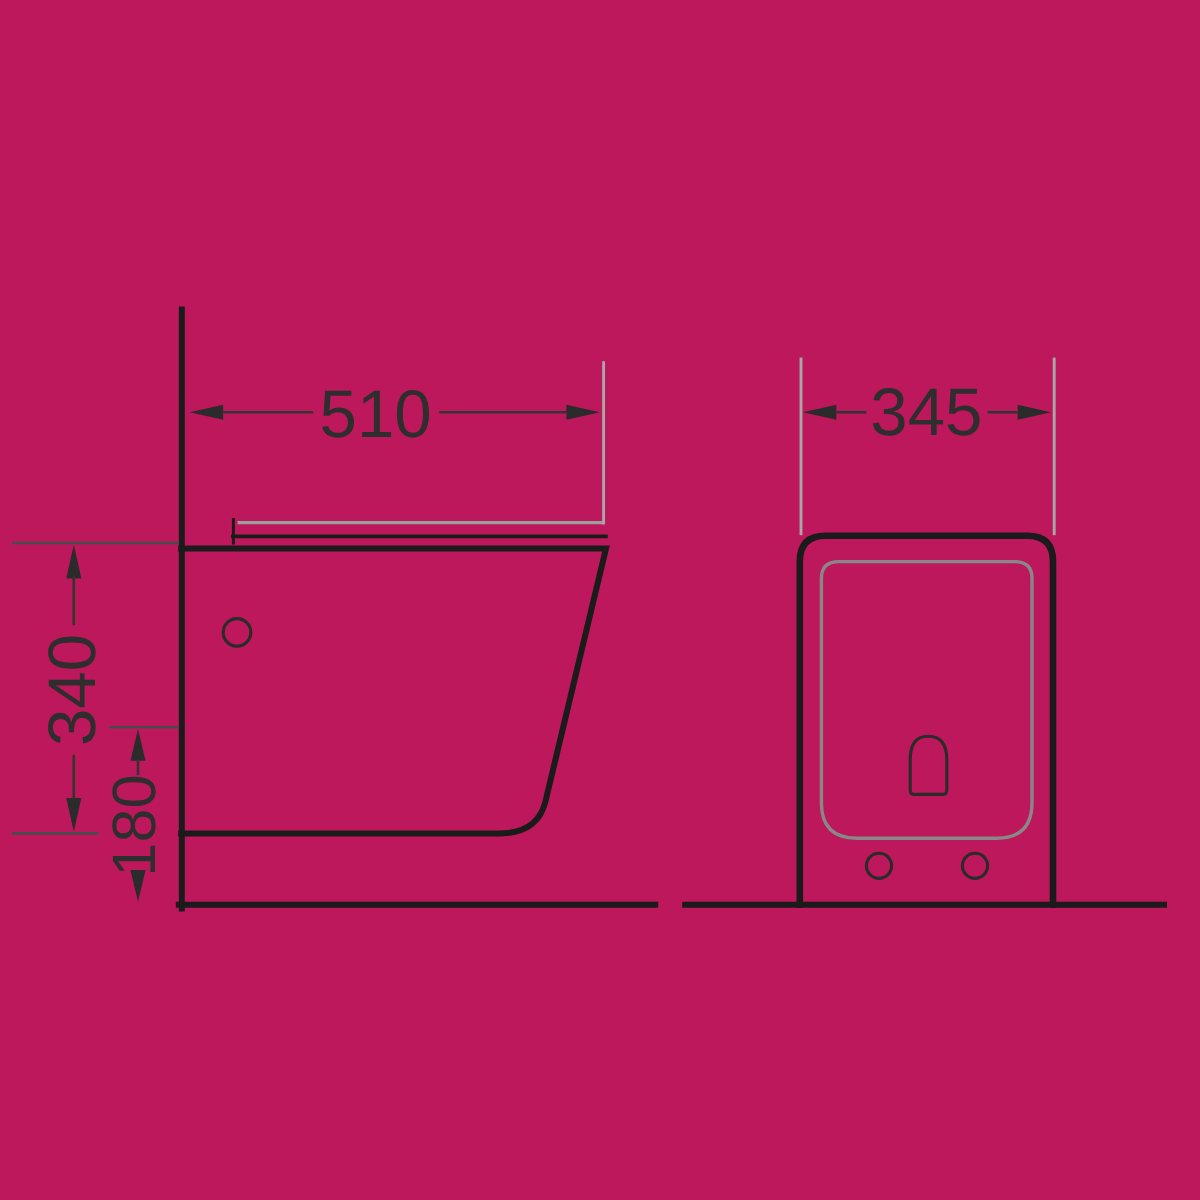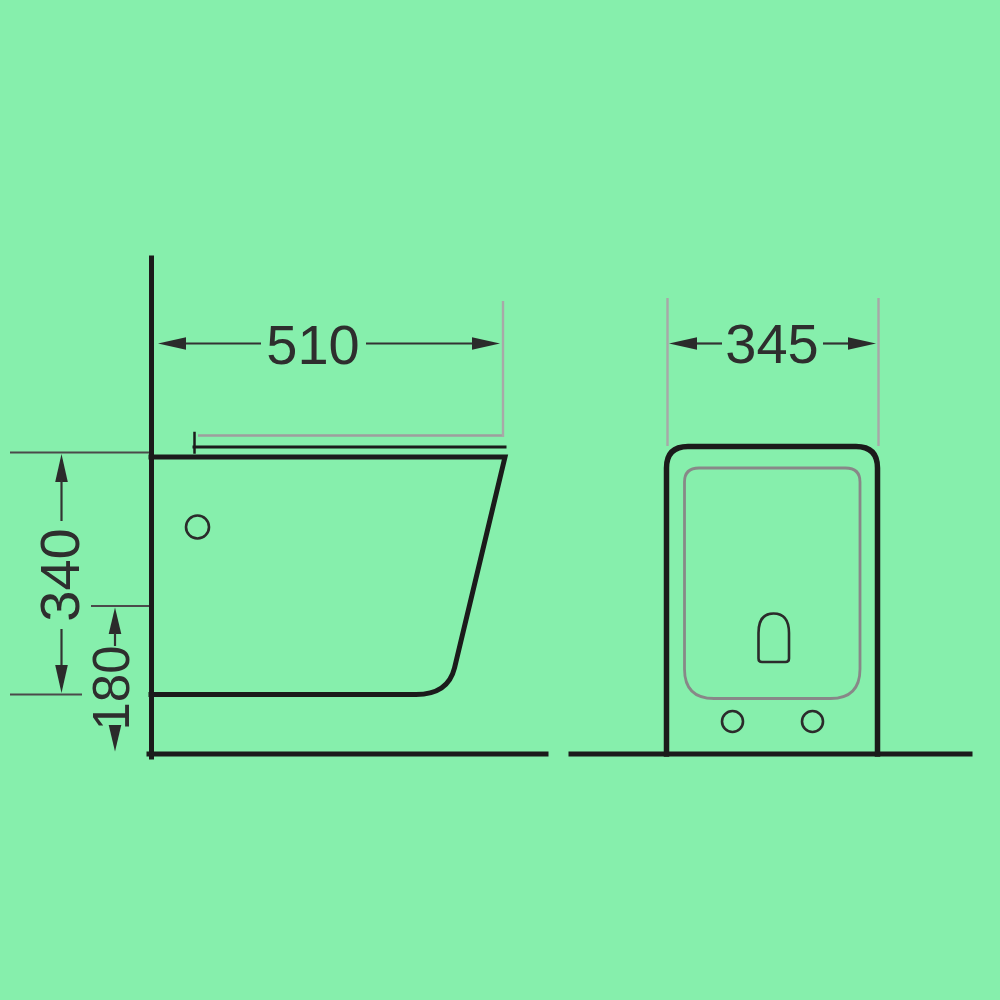--- a/index.html
+++ b/index.html
@@ -5,21 +5,21 @@
   html, body {
     margin: 0;
     padding: 0;
     background: #ffffff;
     font-family: "Liberation Sans", sans-serif;
   }
   .canvas {
     position: relative;
     width: 1000px;
     height: 1000px;
-    background: #86efac;
+    background: #be185d;
     overflow: hidden;
   }
   svg { display: block; }
 
   
   .outline       { stroke: #1b1b1b; stroke-width: 5;   fill: none; stroke-linecap: square; }
   .outline-thin  { stroke: #1b1b1b; stroke-width: 3;   fill: none; stroke-linecap: square; }
   .tick          { stroke: #1b1b1b; stroke-width: 2.5; fill: none; stroke-linecap: square; }
   .front-outline { stroke: #1b1b1b; stroke-width: 5.5; fill: none; stroke-linecap: square; }
   .dim-line      { stroke: #333333; stroke-width: 2.2; fill: none; stroke-linecap: butt; }

